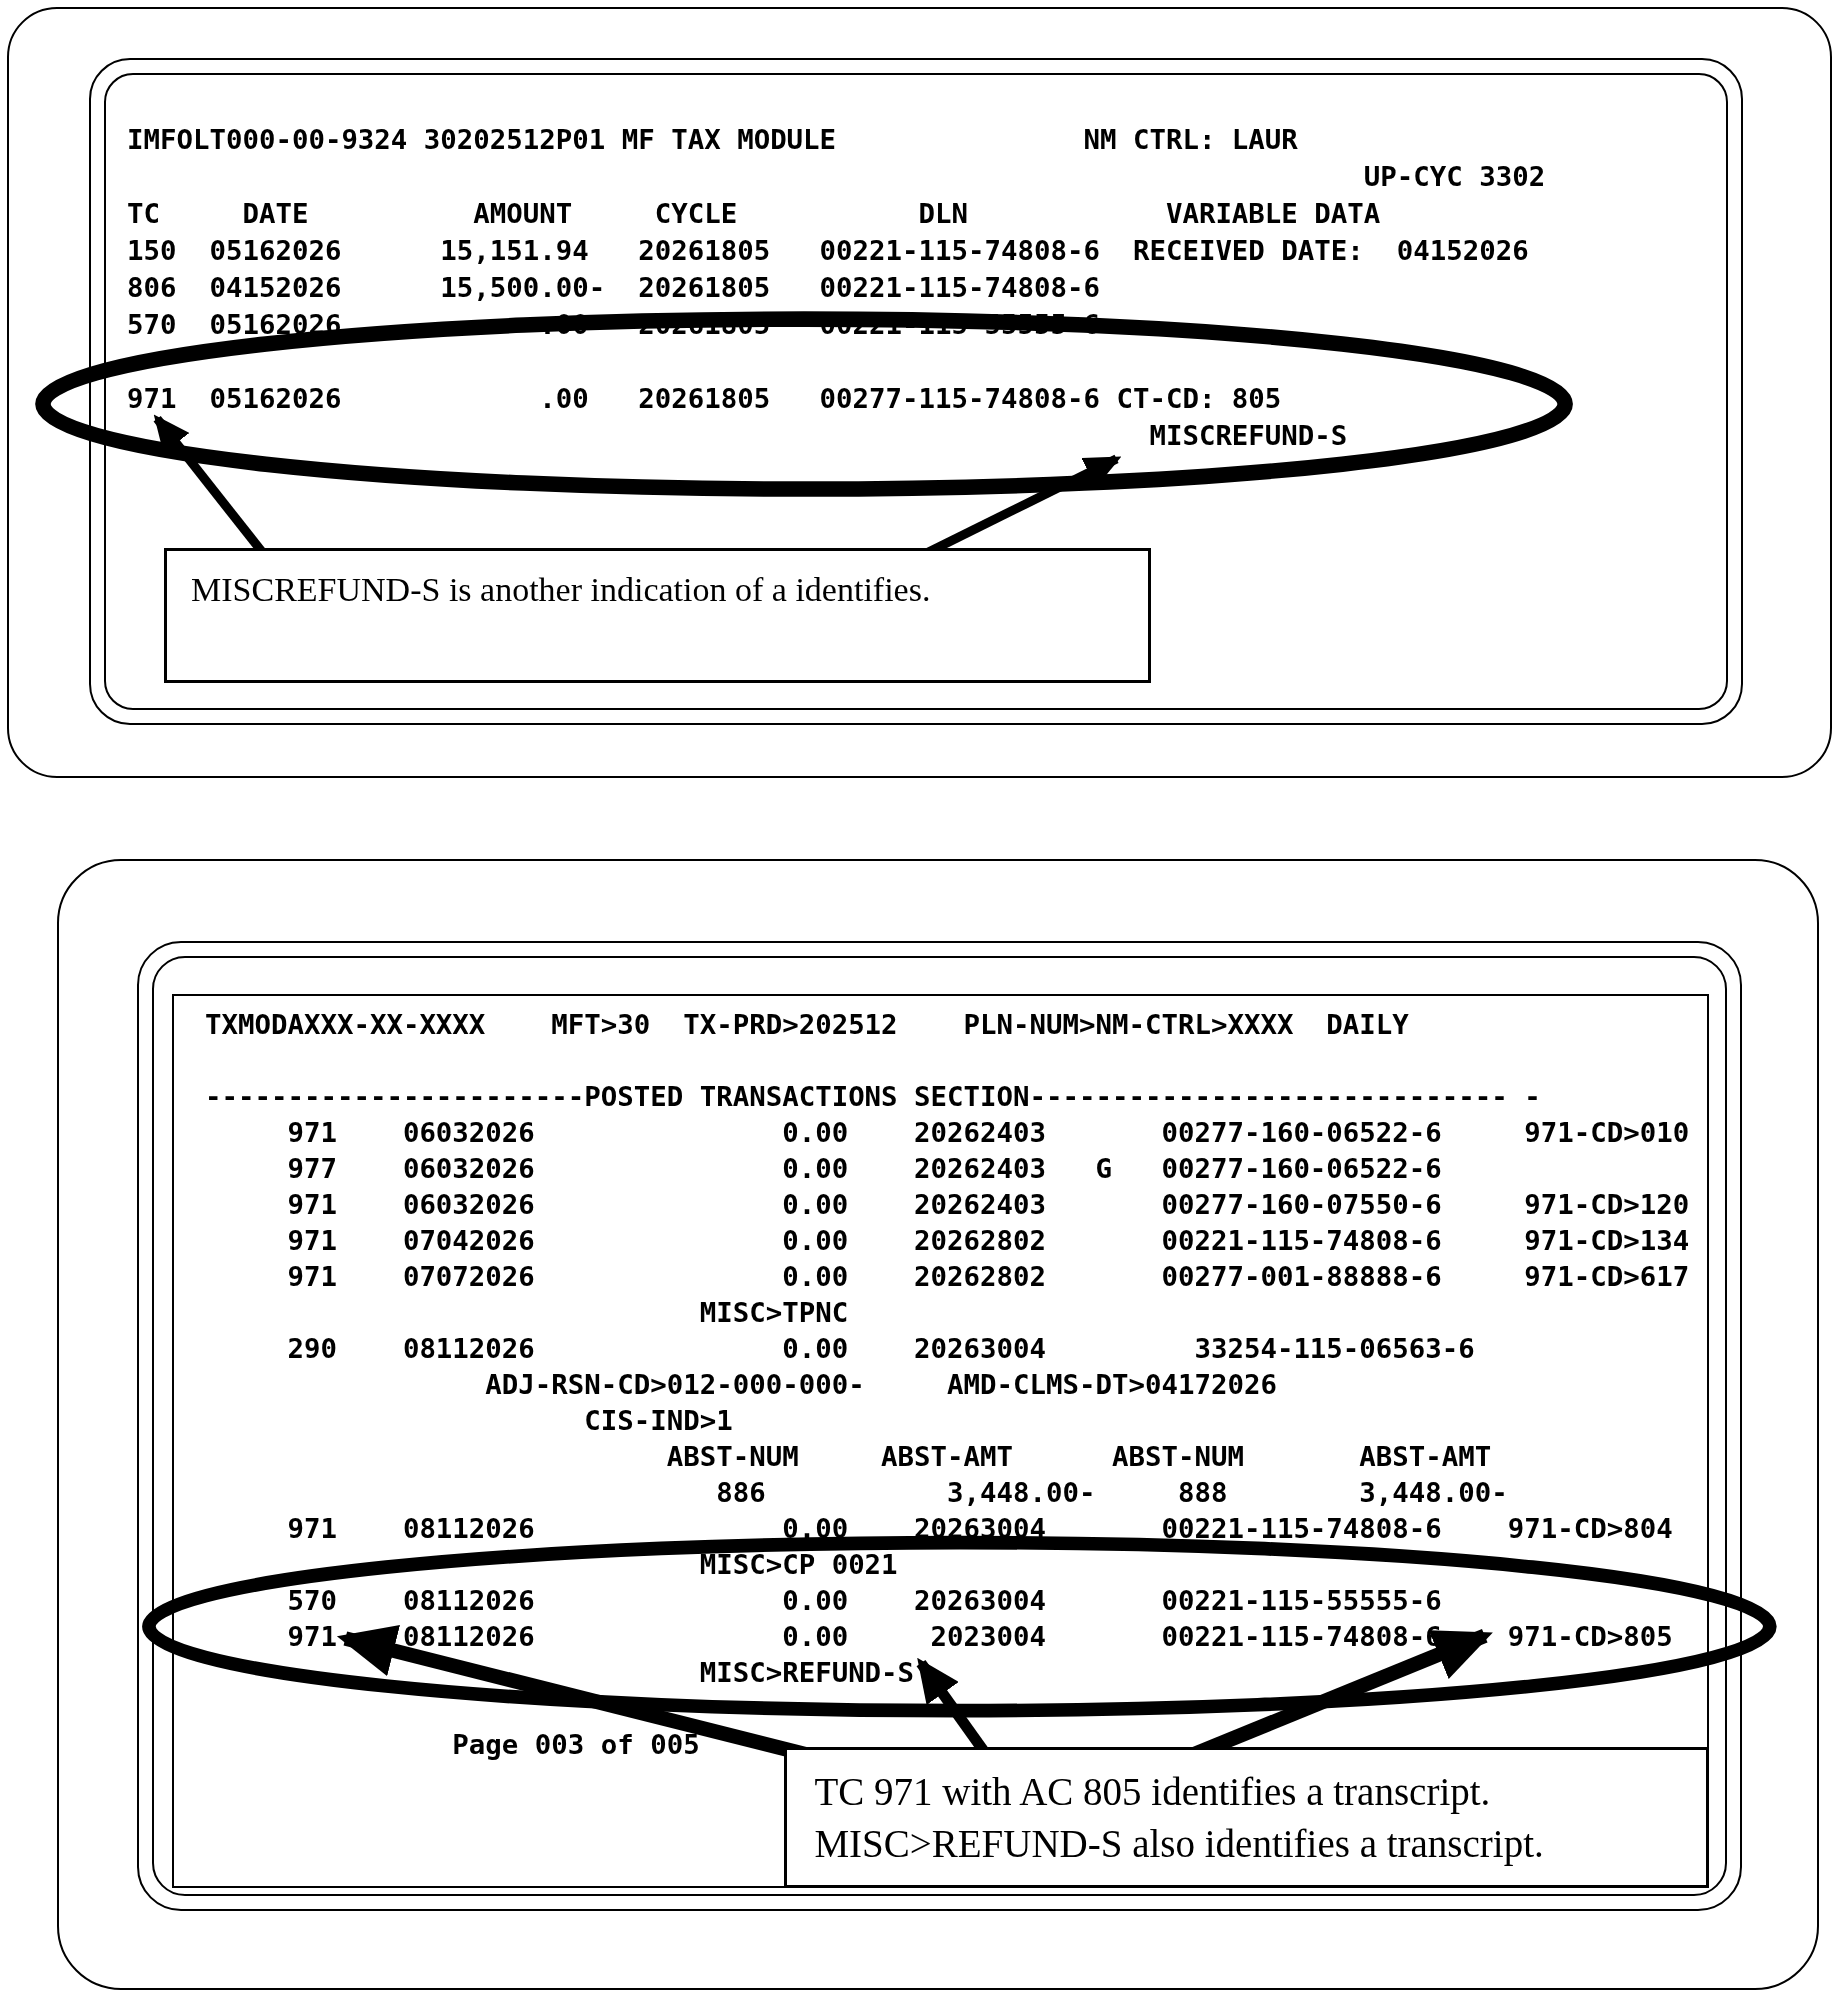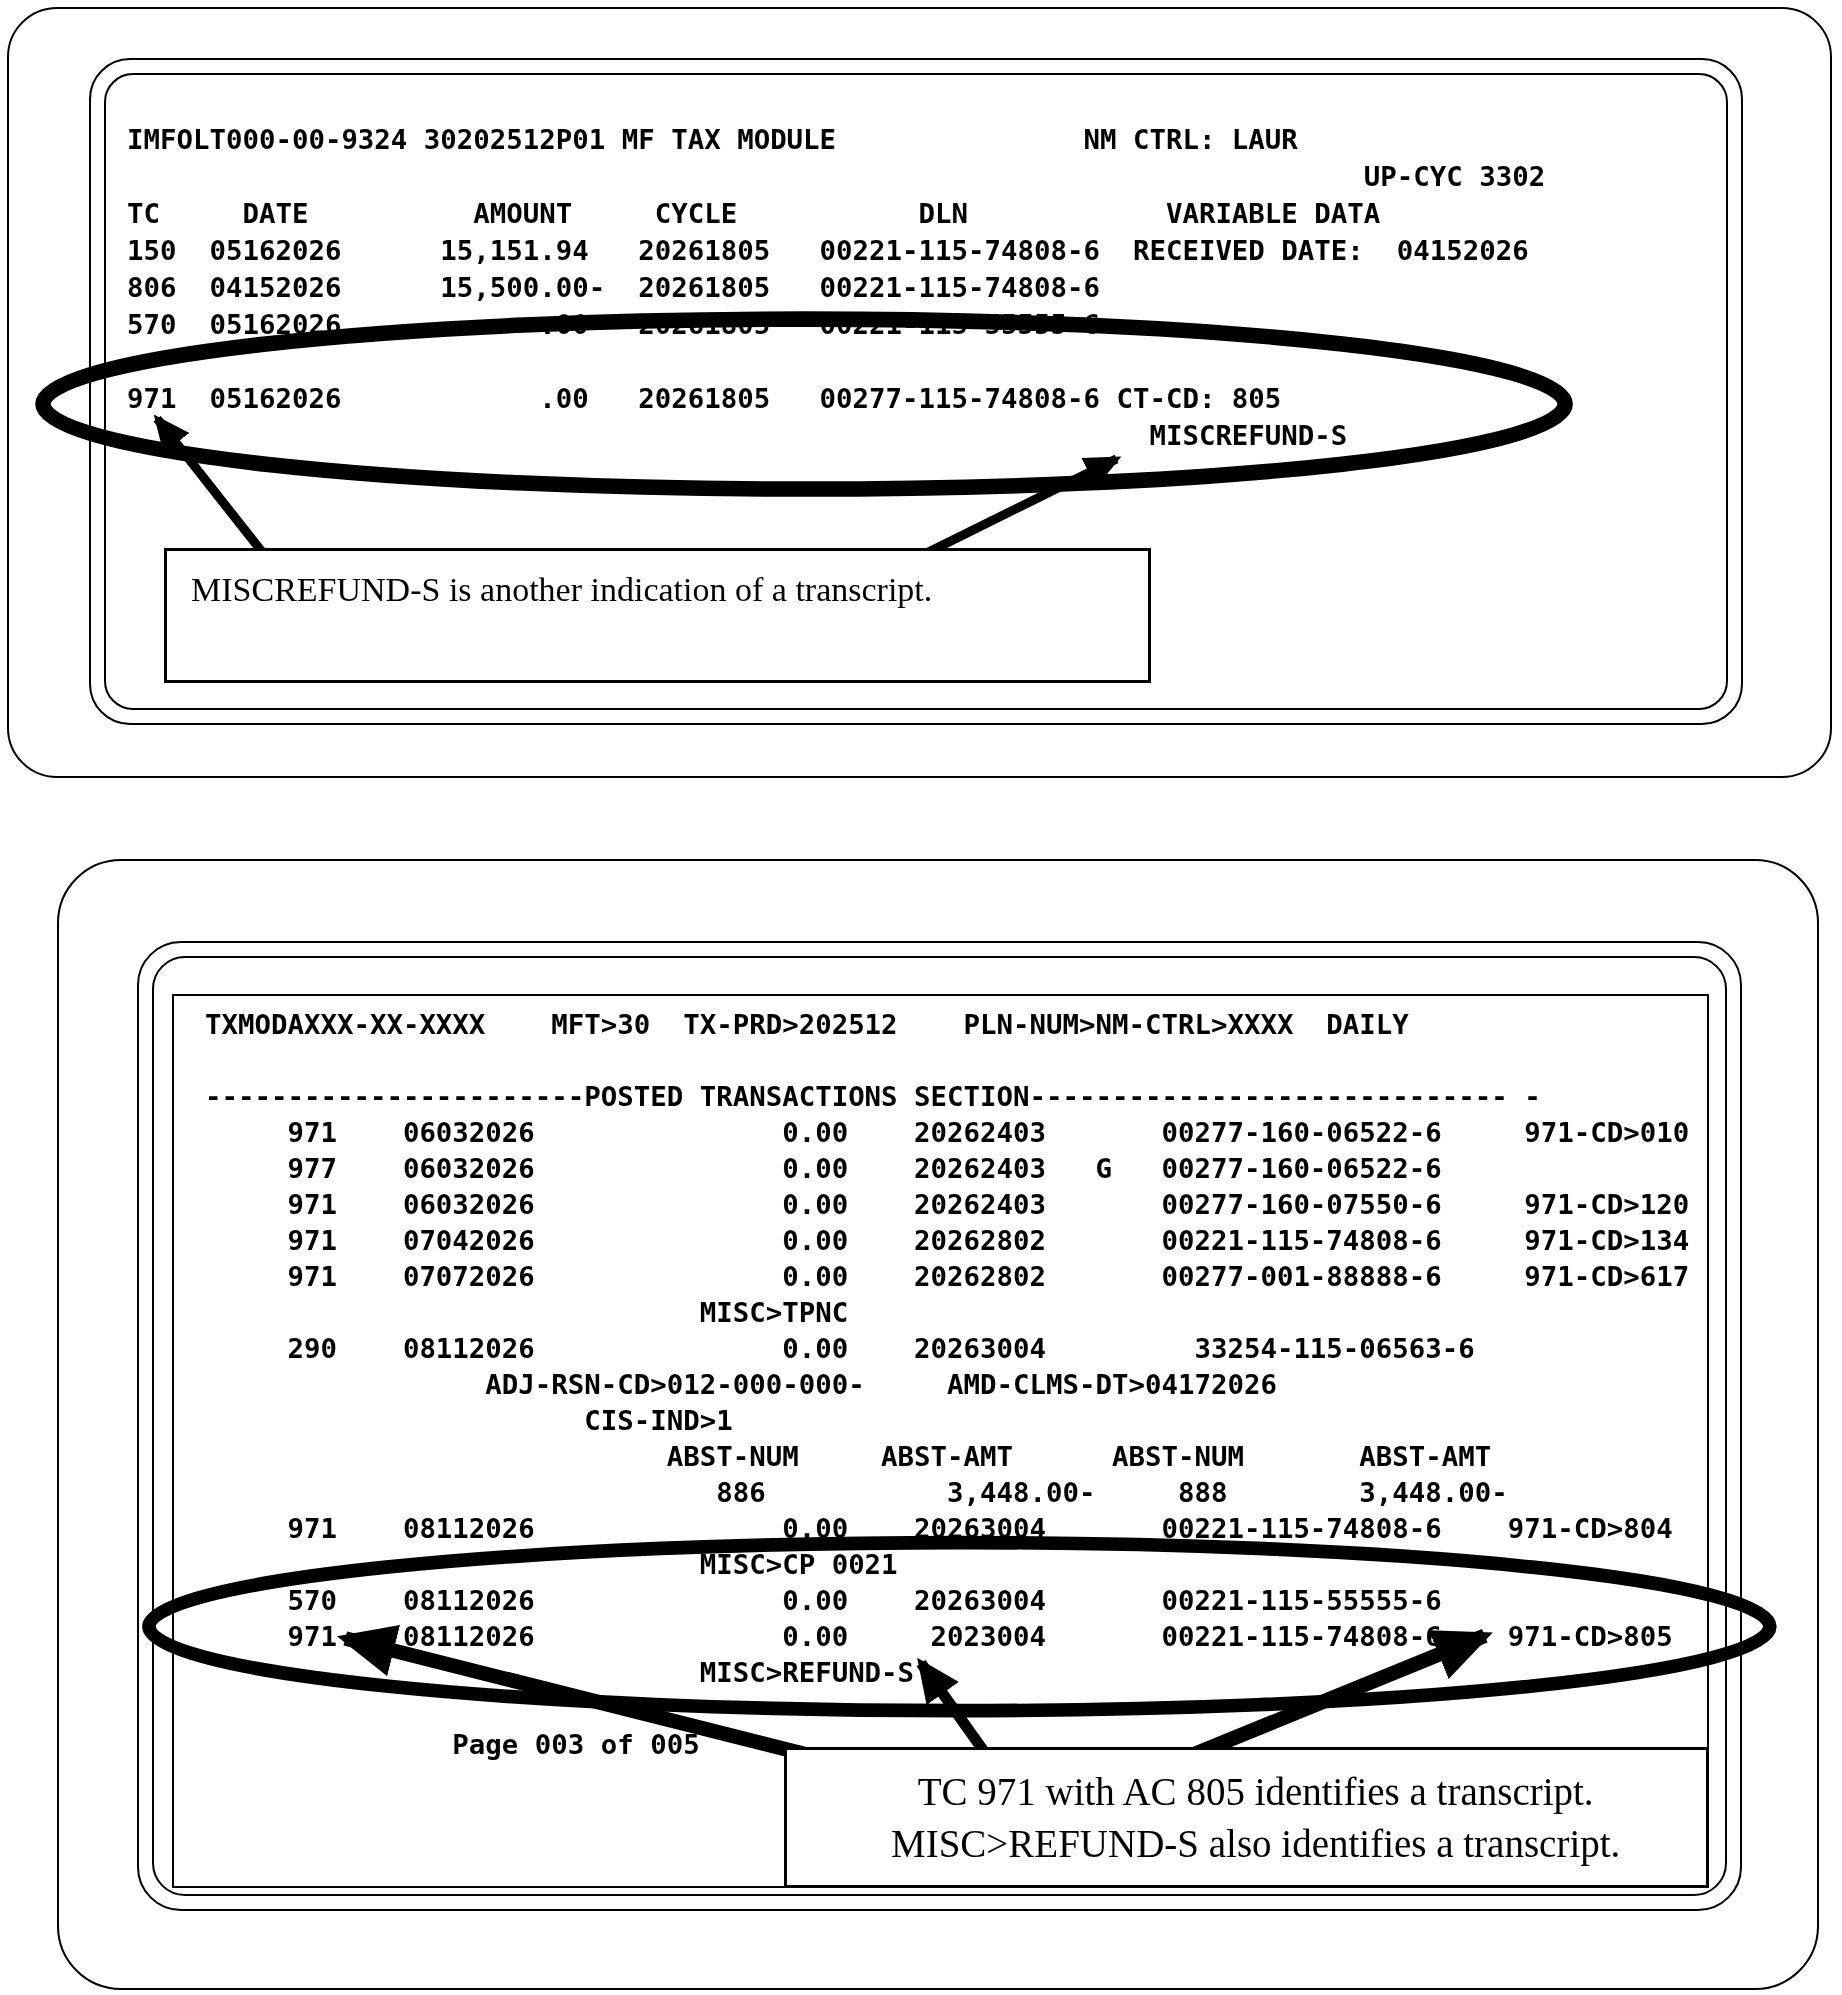--- a/index.html
+++ b/index.html
@@ -10,21 +10,21 @@
   pre.screen{position:absolute;margin:4px;white-space:pre;color:#000;background:transparent;
              font-family:"DejaVu Sans Mono",monospace;font-weight:700;z-index:2;}
   #top-screen-text{left:123px;top:117px;font-size:27.4px;line-height:37px;}
   #bottom-screen-text{left:201px;top:1003px;font-size:27.4px;line-height:36px;}
   svg.overlay{position:absolute;left:0;top:0;z-index:5;pointer-events:none;}
   .callout{position:absolute;box-sizing:border-box;border:3.7px solid #000;background:#ffffff;z-index:10;
            font-family:"Liberation Serif","DejaVu Serif",serif;color:#000;white-space:nowrap;}
   #callout-top{left:164px;top:548px;width:987px;height:135px;padding:14.6px 9.1px 0 24px;
                font-size:34px;line-height:48px;}
   #callout-bottom{left:784px;top:1747px;width:925px;height:141px;padding:16.4px 9.1px 0 27.4px;
-                  font-size:39px;line-height:52px;text-align:center;}
+                  font-size:39px;line-height:52px;}
 </style>
 </head>
 <body>
 
 <div id="page">
 
   <div class="rbox" style="left:7.3px;top:7.3px;width:1825px;height:771px;border-radius:50px;"></div>
   <div class="rbox" style="left:89px;top:58px;width:1654px;height:667px;border-radius:41px;">
     <div class="bezel-inner" style="border-radius:29px;"></div>
   </div>
@@ -80,21 +80,21 @@
     <line x1="988" y1="618" x2="1222" y2="502" stroke="#000" stroke-width="10" marker-end="url(#ah)"></line>
 
     <ellipse cx="1050" cy="1780" rx="887" ry="92" fill="none" stroke="#000" stroke-width="15"></ellipse>
 
     <line x1="1010" y1="1952" x2="378" y2="1793" stroke="#000" stroke-width="16" marker-end="url(#ah)"></line>
     <line x1="1088" y1="1932" x2="1008" y2="1820" stroke="#000" stroke-width="12" marker-end="url(#ah)"></line>
     <line x1="1262" y1="1938" x2="1625" y2="1790" stroke="#000" stroke-width="16" marker-end="url(#ah)"></line>
   </svg>
 
   <div class="callout" id="callout-top">
-    <div>MISCREFUND-S is another indication of a transcript.</div>
+    <div>MISCREFUND-S is another indication of a identifies.</div>
   </div>
 
   <div class="callout" id="callout-bottom">
     <div>TC 971 with AC 805 identifies a transcript.</div>
     <div>MISC&gt;REFUND-S also identifies a transcript.</div>
   </div>
 
 </div>
 
 

